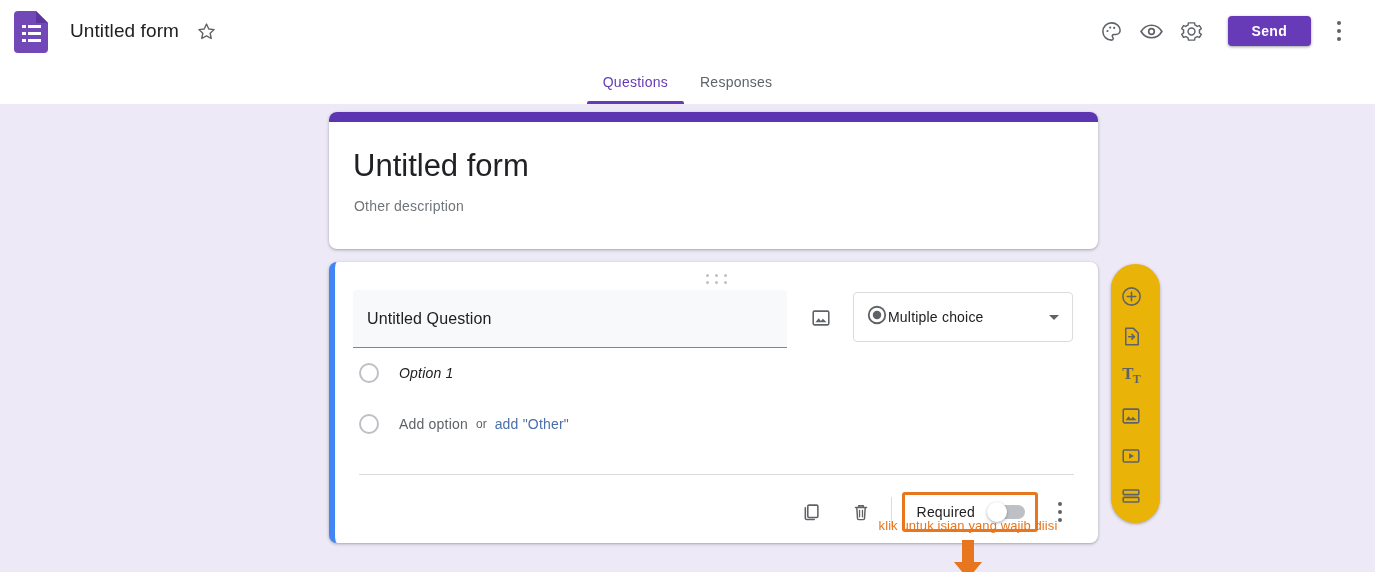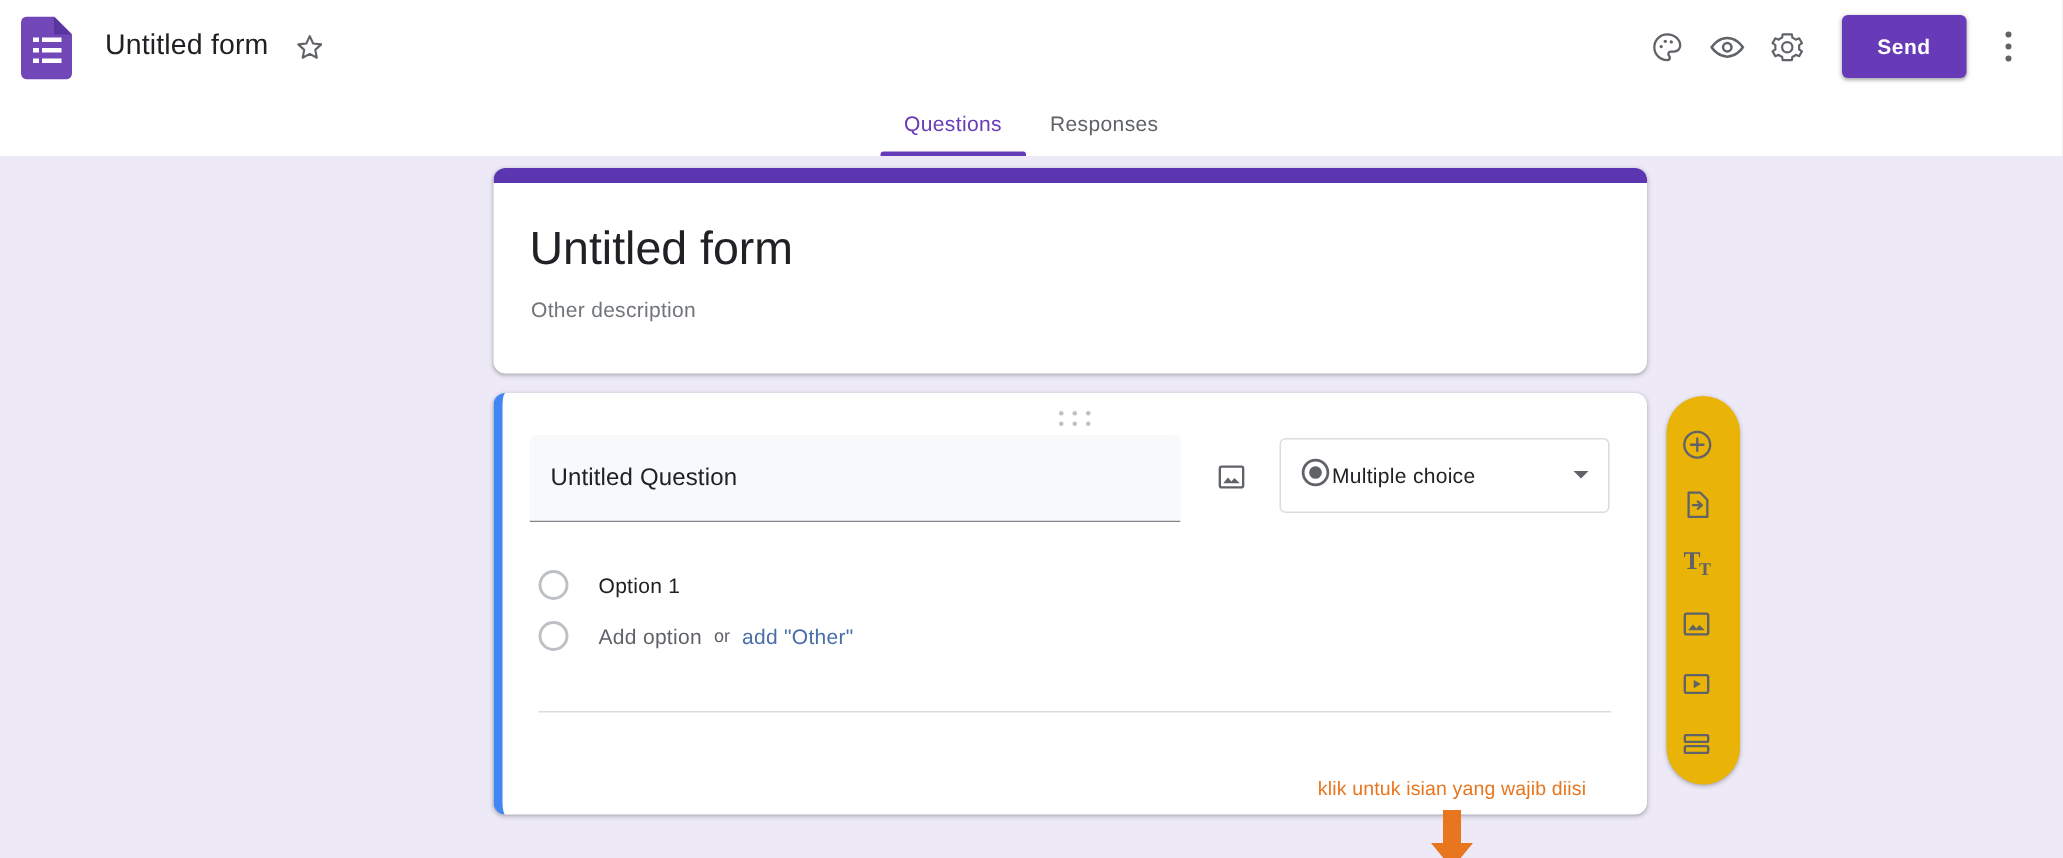--- a/index.html
+++ b/index.html
@@ -30,21 +30,21 @@
     cursor:pointer;
   }
   .topbar-spacer{flex:1 1 auto;}
   .icon-btn{
     width:40px;height:40px;border-radius:50%;display:flex;align-items:center;justify-content:center;
     cursor:pointer;flex:0 0 auto;
   }
   .icon-btn svg{display:block;}
   .send-btn{
     background:#673ab7;color:#fff;border:none;border-radius:4px;
-    height:42px;padding:0 24px;font-size:14px;font-weight:700;
+    height:30px;padding:0 24px;font-size:14px;font-weight:700;
     font-family:"Liberation Sans",sans-serif;letter-spacing:.3px;cursor:pointer;
     margin-left:16px;margin-right:6px;
     box-shadow:0 1px 2px rgba(60,64,67,.30),0 1px 3px 1px rgba(60,64,67,.15);
   }
 
   
   .tabbar{
     position:absolute;left:0;top:62px;width:1375px;height:42px;
     background:#fff;border-bottom:1px solid #dadce0;
     display:flex;align-items:flex-end;justify-content:center;
@@ -277,34 +277,63 @@
           </span>
           <span class="q-type-label">Multiple choice</span>
           <span>
             <svg width="12" height="8" viewBox="0 0 12 8">
                 <path d="M1 1l5 5 5-5z" fill="#5f6368"></path>
               </svg>
           </span>
         </div>
       </div>
 
-      <div class="opt-row" style="top:118px;">
+      <div class="opt-row" style="top:101px;font-style:italic;">
         <span class="opt-radio"></span>
         <span class="opt-label">Option 1</span>
       </div>
 
       <div class="opt-row" style="top:152px;">
         <span class="opt-radio"></span>
         <span class="opt-label muted">Add option</span>
         <span class="opt-or">or</span>
         <span class="opt-other">add "Other"</span>
       </div>
 
       <div class="q-divider"></div>
 
+      <div class="q-footer">
+        <div class="footer-icon">
+          <svg width="22" height="22" viewBox="0 0 24 24">
+            <rect x="8.5" y="4.5" width="11" height="13.5" rx="1.3" fill="none" stroke="#5f6368" stroke-width="1.7"></rect>
+            <path d="M5.8 7.3v11.4c0 .8.7 1.5 1.5 1.5h8.2" fill="none" stroke="#5f6368" stroke-width="1.7" stroke-linecap="round"></path>
+          </svg>
+        </div>
+        <div class="footer-icon" style="margin-left:10px;">
+          <svg width="22" height="22" viewBox="0 0 24 24">
+            <path d="M6 7h12M9.5 7V5.2h5V7M7.4 7l.8 12.2c0 .6.6 1.1 1.2 1.1h5.2c.6 0 1.2-.5 1.2-1.1L16.6 7" fill="none" stroke="#5f6368" stroke-width="1.6" stroke-linecap="round" stroke-linejoin="round"></path>
+            <path d="M10.4 10.2v7M13.6 10.2v7" stroke="#5f6368" stroke-width="1.4" stroke-linecap="round"></path>
+          </svg>
+        </div>
+
+        <div class="v-sep"></div>
+
+        <div class="req-box">
+          <span class="req-label">Required</span>
+          <span class="toggle">
+            <span class="knob"></span>
+          </span>
+        </div>
+
+        <div class="kebab">
+          <i></i>
+            <i></i>
+            <i></i>
+        </div>
+      </div>
     </div>
 
     <div class="annot-text">klik untuk isian yang wajib diisi</div>
     <div class="annot-arrow">
       <svg width="36" height="40" viewBox="0 0 36 40">
         <path d="M12 0h12v22h8L18 39 4 22h8z" fill="#e8761f"></path>
       </svg>
     </div>
 
     <div class="side-tools">

